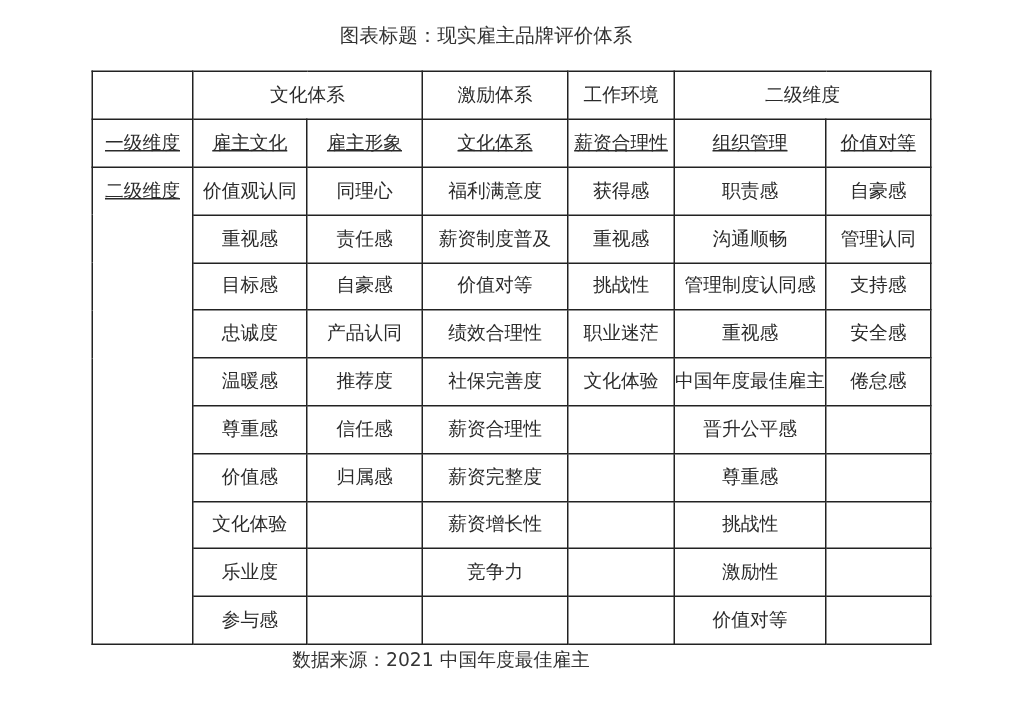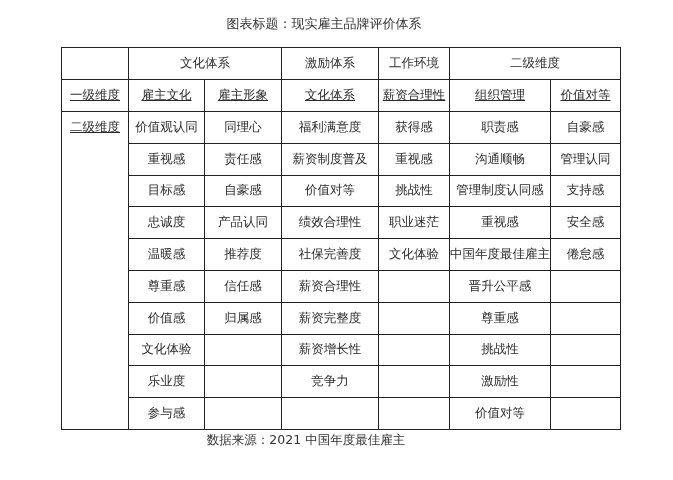--- a/index.html
+++ b/index.html
@@ -10,21 +10,21 @@
   table.grid { position:absolute; left:61px; top:47px; border-collapse:collapse;
                table-layout:fixed; }
   table.grid td { border:1px solid #222; text-align:center; font-size:12.5px;
                   padding:0; color:#2b2b2b; white-space:nowrap; overflow:hidden; }
   tr.h1 td { height:31px; }
   tr.h2 td { height:31px;text-decoration:underline; }
   tr.r td { height:30.8px; }
   tr.r td { vertical-align:middle; }
   td.ml { vertical-align:top !important; padding-top:7px !important;text-decoration:underline; }
   .source { position:absolute; left:0; width:588px; top:432px; text-align:center;
-            font-size:12.5px; color:#333;margin-left:12px; }
+            font-size:12.5px; color:#333; }
 </style>
 </head>
 <body>
 
 <div class="title">图表标题：现实雇主品牌评价体系</div>
 
 <table class="grid">
   <colgroup>
     <col style="width:67px">
       <col style="width:76px">

